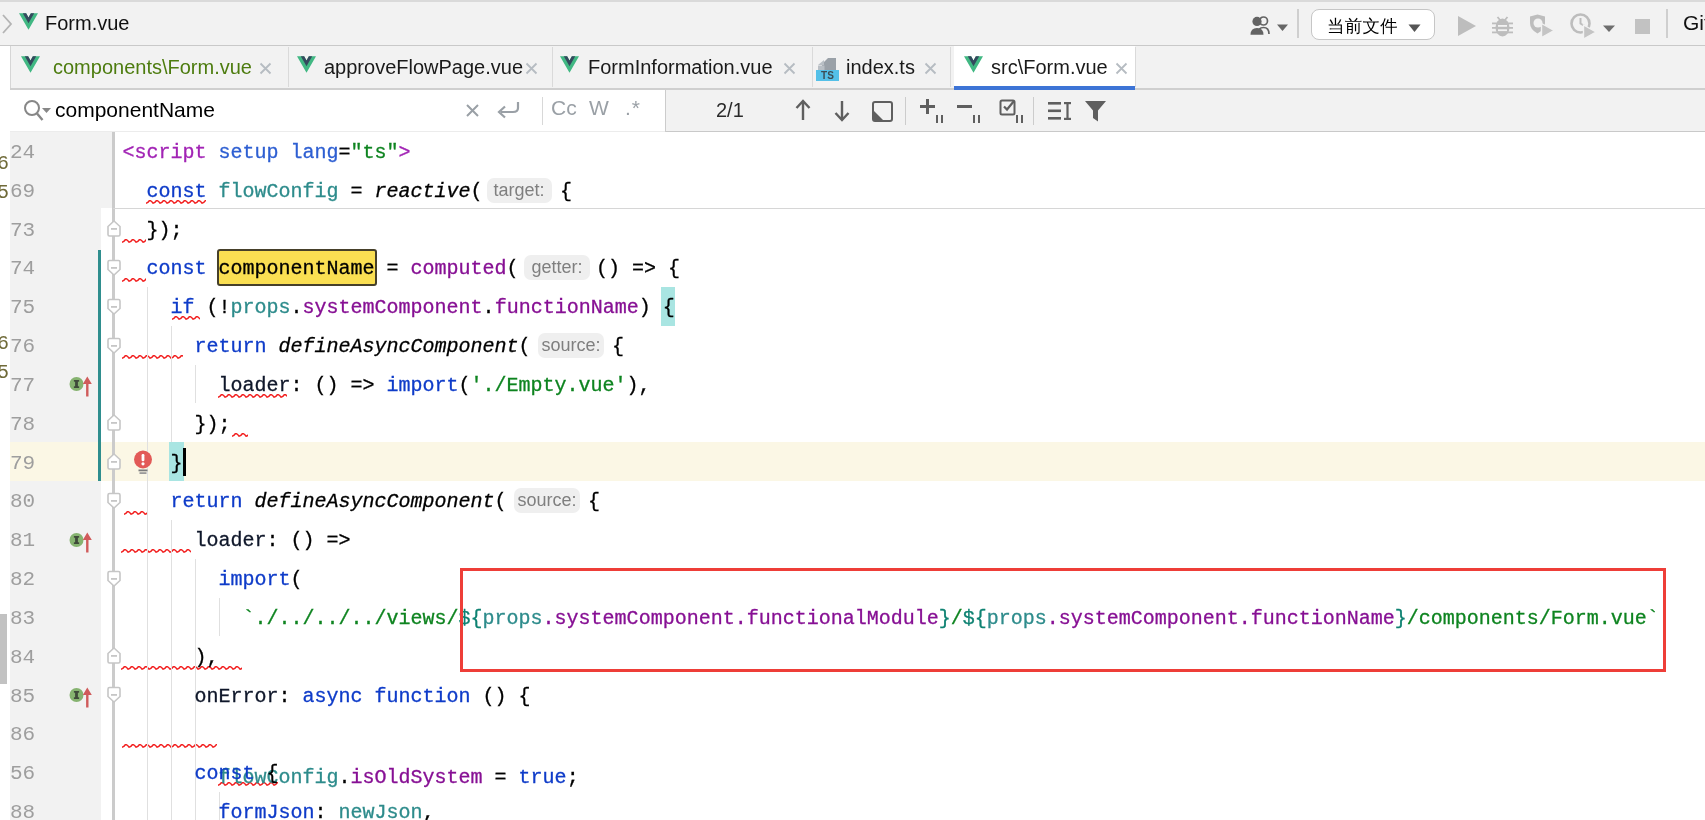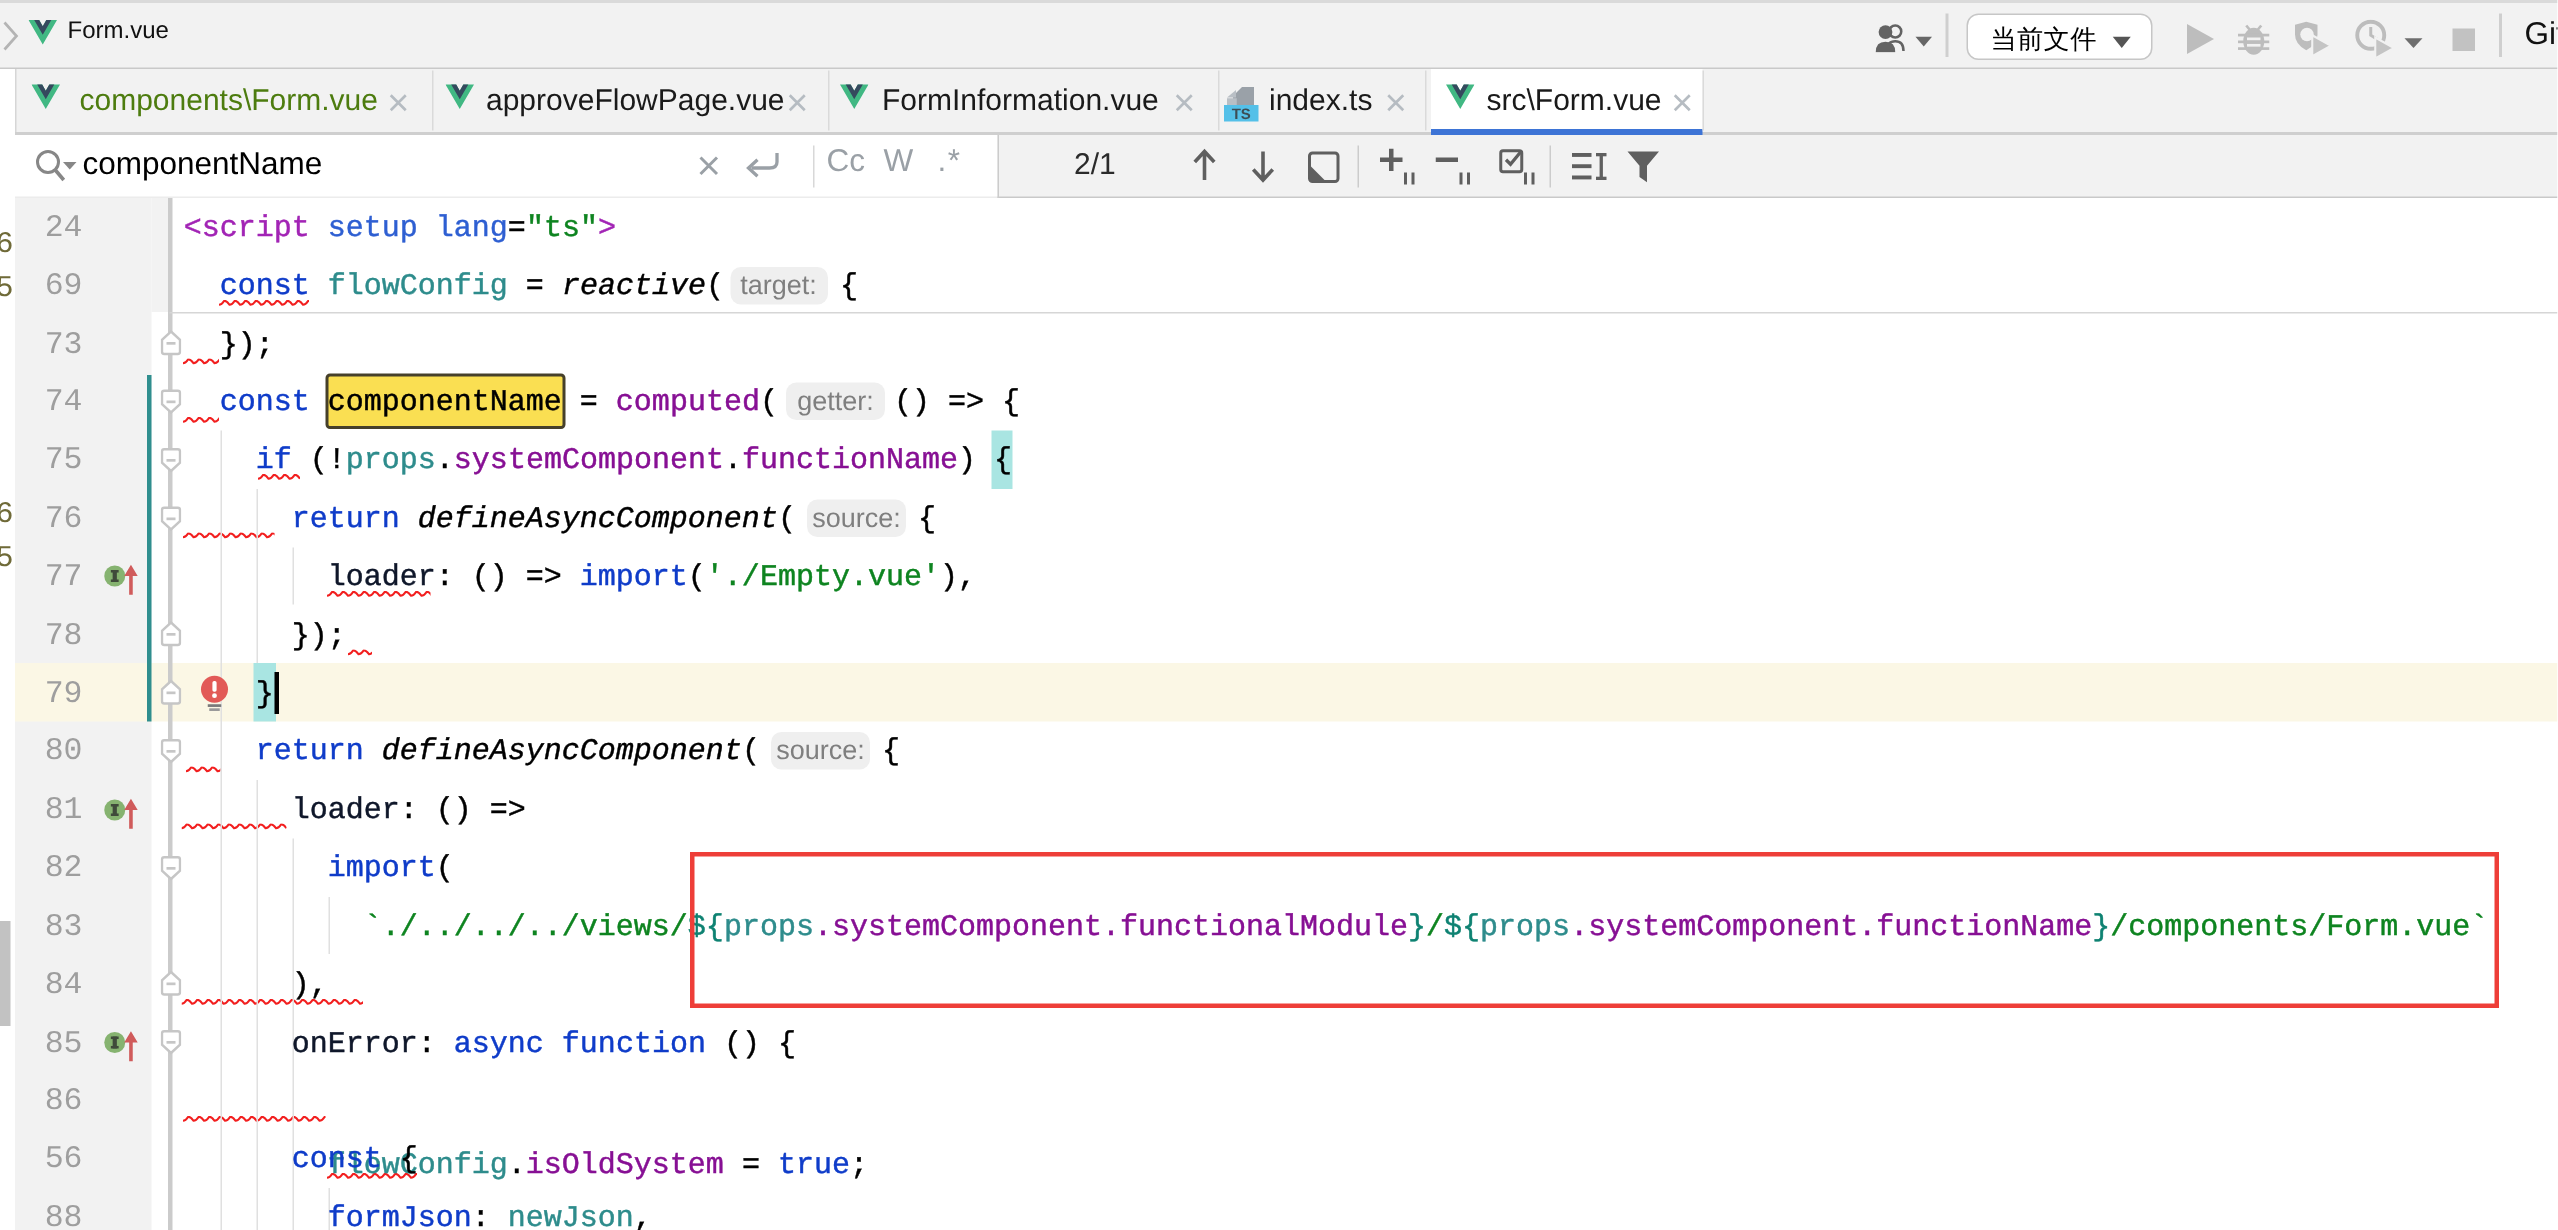--- a/index.html
+++ b/index.html
@@ -9,21 +9,21 @@
 .tl{color:#2e8c8c}
 .pu{color:#871094}
 .st{color:#0e8420}
 .br{color:#0f172a}
 .te{color:#0e8272}
 .nv{color:#0f3cc9}
 .it{font-style:italic;color:#000}
 .tg{color:#a224b5}
 .at{color:#2e5fd2}
 .pill{position:absolute;height:25px;border-radius:7px;background:#efefef;color:#7f7f7f;font:18px/25px "Liberation Sans",sans-serif;text-align:center;z-index:4}
-.ln{position:absolute;width:45px;text-align:right;color:#9e9e9e;font-family:"Liberation Mono",monospace;font-size:21px;line-height:38.83px;z-index:3}
+.ln{position:absolute;width:45px;text-align:left;color:#9e9e9e;font-family:"Liberation Mono",monospace;font-size:21px;line-height:38.83px;z-index:3}
 .cl{position:absolute;z-index:5}
 .tabtxt{font-size:20px;line-height:42px;color:#1a1a1a}
 </style></head><body>
 <div id="page">
 <div class="abs" style="left:0;top:131.7px;width:1705px;height:688.3px;background:#fff"></div>
 <div class="abs" style="left:10px;top:131.7px;width:90.5px;height:688.3px;background:#f2f2f2"></div>
 <div class="abs" style="left:100.5px;top:131.7px;width:13px;height:76.80000000000001px;background:#f2f2f2"></div>
 <div class="abs" style="left:10px;top:442.3px;width:1695px;height:38.83px;background:#fbf7e5;z-index:1"></div>
 <div class="abs" style="left:97.5px;top:250px;width:3px;height:231.2px;background:#2f8e8e;z-index:2"></div>
 <div class="abs" style="left:112.4px;top:131.7px;width:2.2px;height:688.3px;background:#cbcbcb;z-index:2"></div>
@@ -197,21 +197,21 @@
     </svg>
 <div class="abs" style="left:459.5px;top:567.5px;width:1206px;height:104px;border:3.5px solid #ee3e38;z-index:10"></div>
 <div class="abs" style="left:0;top:0;width:1705px;height:46px;background:#f2f2f2;border-top:2px solid #dadada;border-bottom:1px solid #c9c9c9"></div>
 <svg class="abs" style="left:1px;top:13px" width="12" height="22" viewBox="0 0 12 22">
       <path d="M2 2 L10 11 L2 20" fill="none" stroke="#b4b4b4" stroke-width="1.8"></path>
     </svg>
 <svg class="abs" style="left:19px;top:13px;z-index:3" width="19" height="17" viewBox="0 0 19.2 16.6">
       <path d="M0 0 H7.2 L9.6 4.2 L12 0 H19.2 L9.6 16.6 Z" fill="#41b883"></path>
       <path d="M3.84 0 H7.2 L9.6 4.2 L12 0 H15.36 L9.6 10 Z" fill="#35495e"></path>
     </svg>
-<div class="abs" style="left:45px;top:12px;font-size:16px;color:#111">Form.vue</div>
+<div class="abs" style="left:45px;top:12px;font-size:20px;color:#111">Form.vue</div>
 <svg class="abs" style="left:1249px;top:16px" width="23" height="19" viewBox="0 0 23 19">
 <circle cx="14.5" cy="5" r="4" fill="none" stroke="#636363" stroke-width="1.7"></circle>
 <path d="M9 18 Q9 11.5 14.5 11.5 Q20 11.5 20 18" fill="none" stroke="#636363" stroke-width="1.7"></path>
 <circle cx="8" cy="5.4" r="4.6" fill="#636363"></circle>
 <path d="M1.5 18.8 Q1.5 11.9 8 11.9 Q14.5 11.9 14.5 18.8 Z" fill="#636363"></path>
     </svg>
 <svg class="abs" style="left:1276px;top:23px" width="13" height="9" viewBox="0 0 13 9">
       <path d="M1 1.5 L6.5 8 L12 1.5 Z" fill="#666"></path>
     </svg>
 <div class="abs" style="left:1297px;top:9px;width:1.5px;height:29px;background:#cfcfcf"></div>

